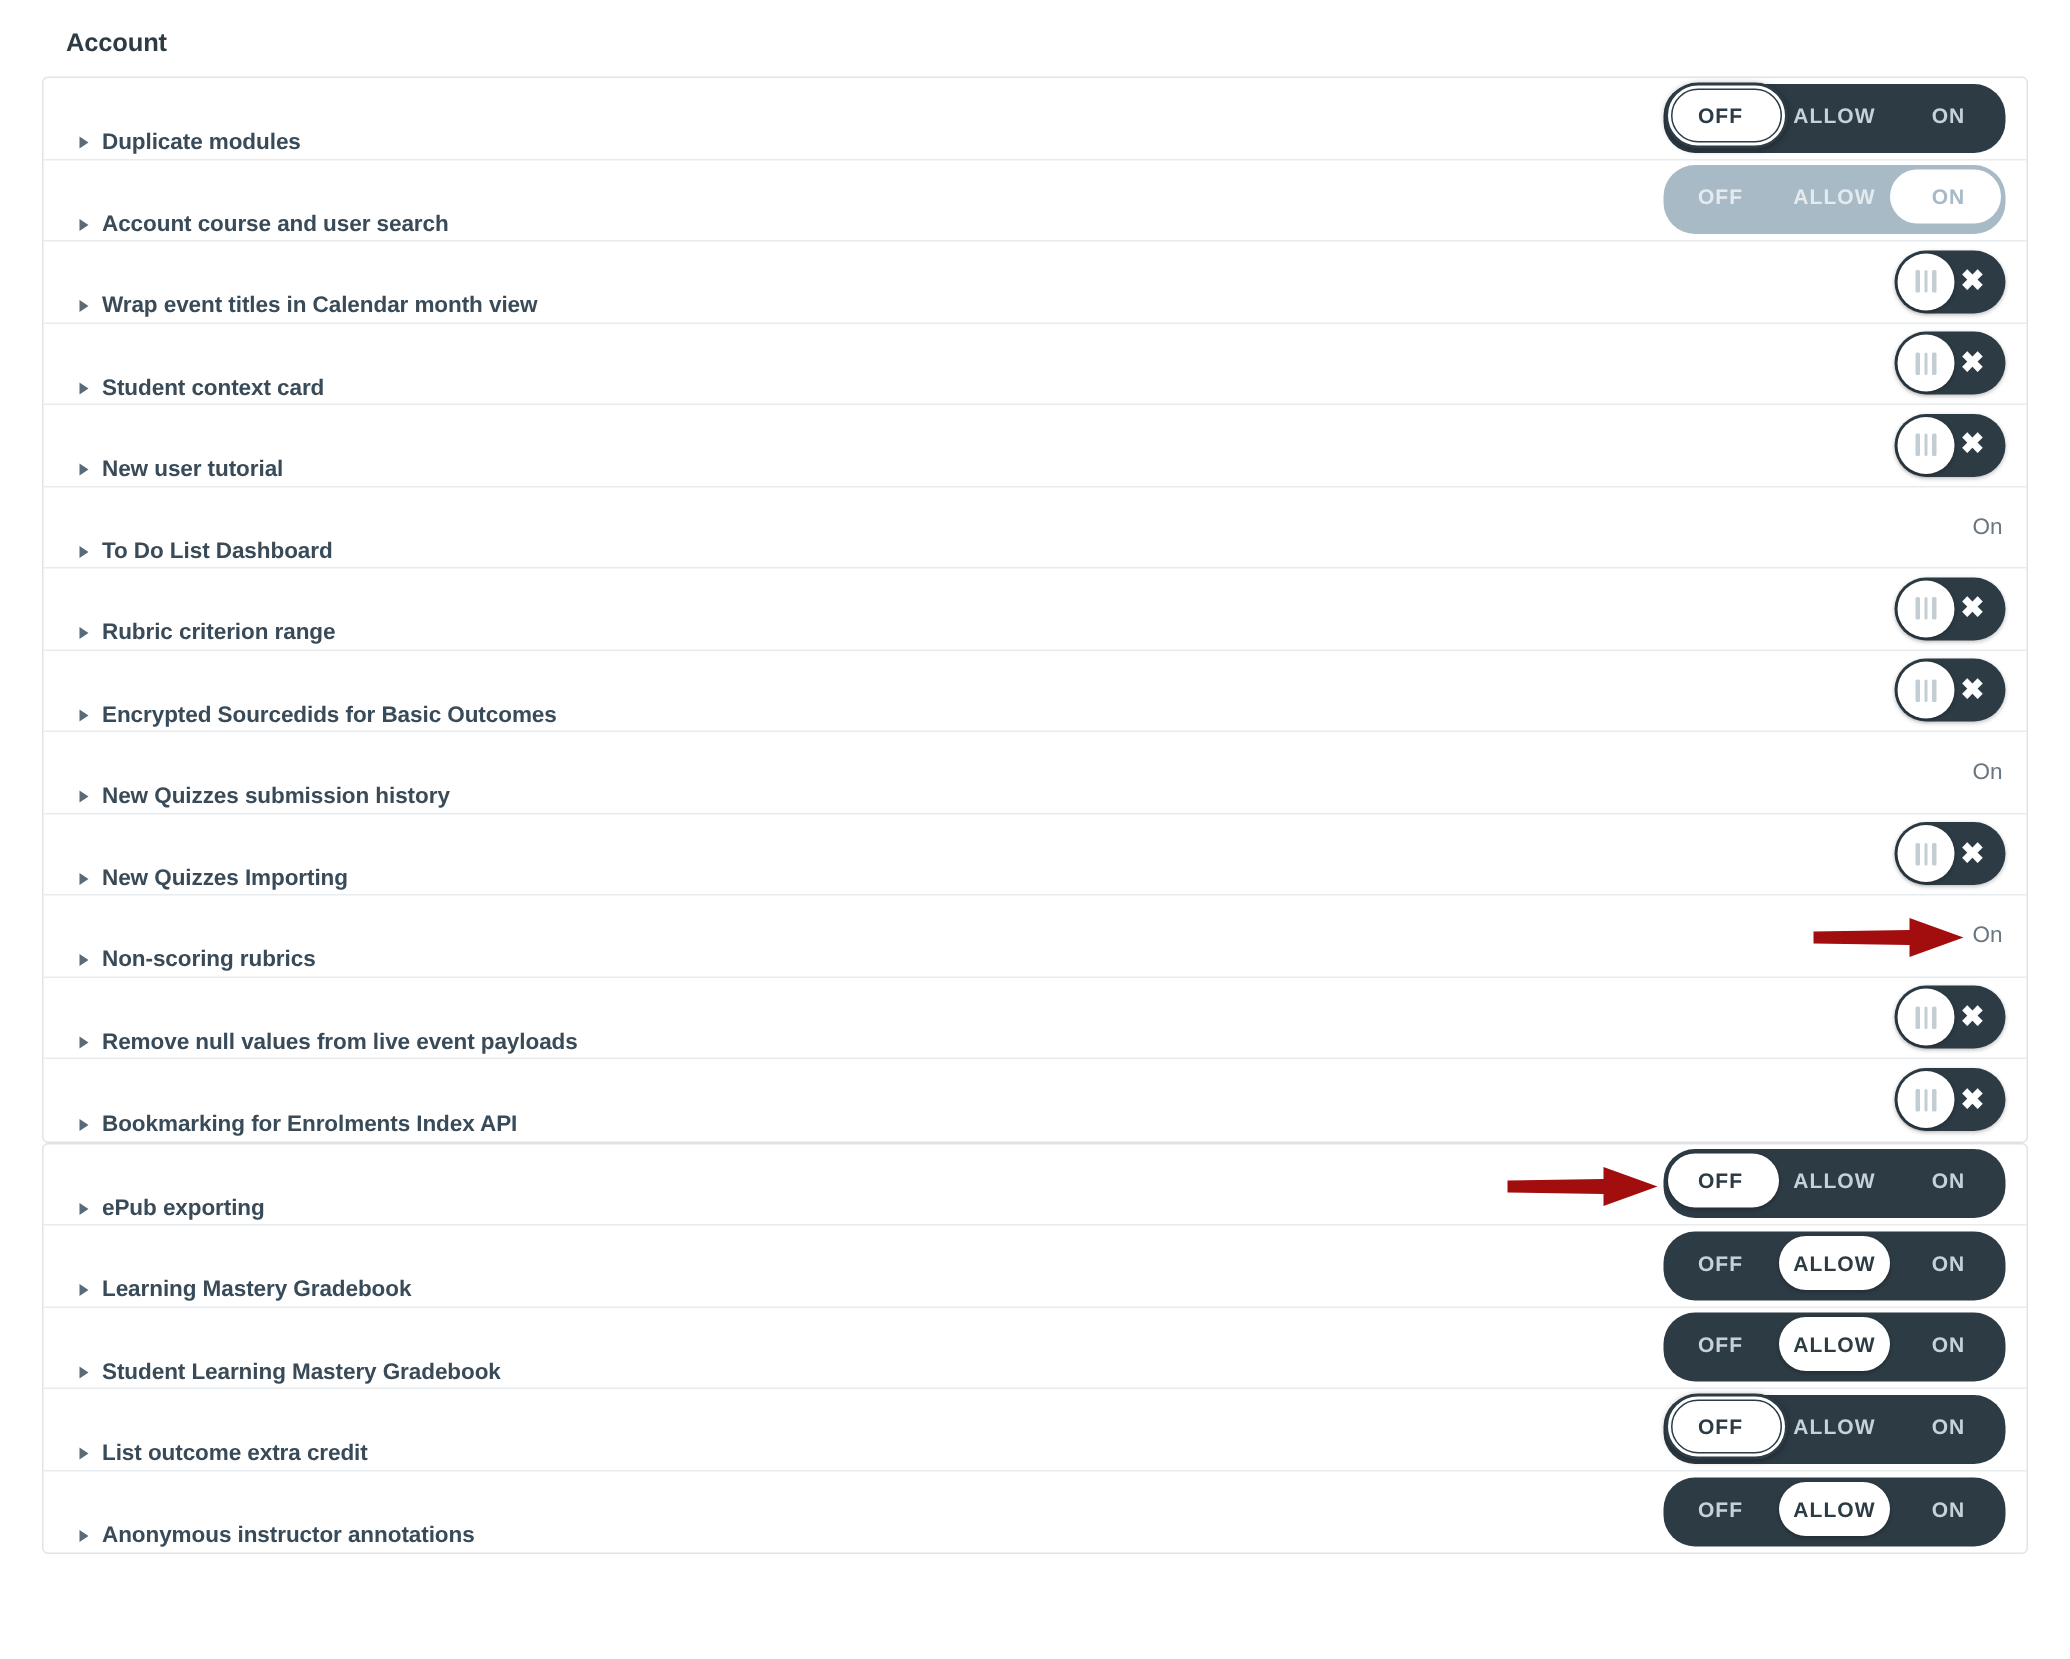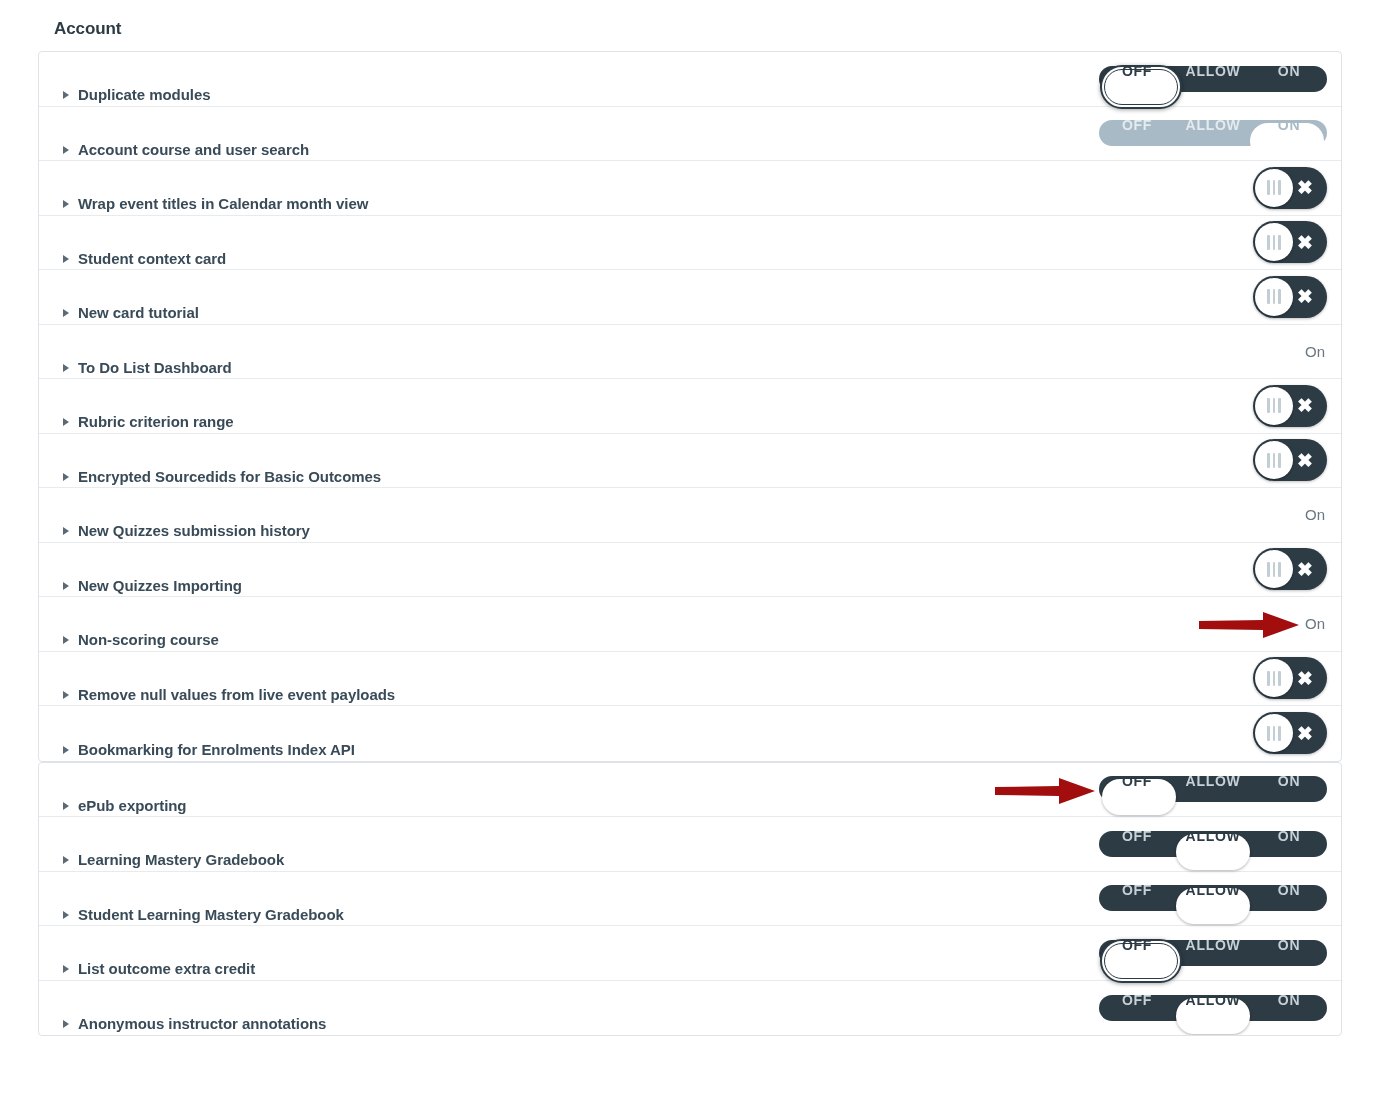--- a/index.html
+++ b/index.html
@@ -9,21 +9,21 @@
     height: 1106px;
     background: #ffffff;
     font-family: "Liberation Sans", sans-serif;
     overflow: hidden;
   }
 
   .page {
     width: 1380px;
     height: 1106px;
     position: relative;
-    padding: 0 38px;
+    padding: 0 28px;
     overflow: hidden;
   }
 
   
   .section-heading {
     font-size: 17px;
     font-weight: bold;
     color: #2D3B45;
     letter-spacing: -0.1px;
     padding: 16px 0 12px 16px;
@@ -77,25 +77,25 @@
     justify-content: flex-end;
     position: relative;
     min-width: 230px;
     height: 100%;
   }
 
   
   .tri {
     position: relative;
     width: 228px;
-    height: 26px;
+    height: 46px;
     border-radius: 21px;
     background: #2D3B45;
     display: flex;
-    align-items: flex-end;
+    align-items: flex-start;
     flex: 0 0 auto;
   }
   .tri.disabled { background: #A8BAC6; }
 
   .tri .seg {
     flex: 1 1 0;
     text-align: center;
     font-size: 14px;
     font-weight: bold;
     letter-spacing: 0.7px;
@@ -270,21 +270,21 @@
                 <div class="bar"></div>
                 <div class="bar"></div>
               </div>
               <div class="xmark">✖</div>
             </div>
           </div>
         </div>
         <div class="row">
           <div class="row-label">
             <span class="caret"></span>
-            <span>New card tutorial</span>
+            <span>New user tutorial</span>
           </div>
           <div class="row-control">
             <div class="duo">
               <div class="duo-knob">
                 <div class="bar"></div>
                 <div class="bar"></div>
                 <div class="bar"></div>
               </div>
               <div class="xmark">✖</div>
             </div>
@@ -352,21 +352,21 @@
                 <div class="bar"></div>
                 <div class="bar"></div>
               </div>
               <div class="xmark">✖</div>
             </div>
           </div>
         </div>
         <div class="row">
           <div class="row-label">
             <span class="caret"></span>
-            <span>Non-scoring course</span>
+            <span>Non-scoring rubrics</span>
           </div>
           <div class="row-control">
             <div class="arrow" style="top: 13px; right: 26px;">
               <svg width="104" height="30" viewBox="0 0 104 30">
                 <path d="M2 11 L66 10 L66 2 L102 15 L66 28 L66 20 L2 19 Z" fill="#A20D0D"></path>
               </svg>
             </div>
             <span class="state-text">On</span>
           </div>
         </div>

